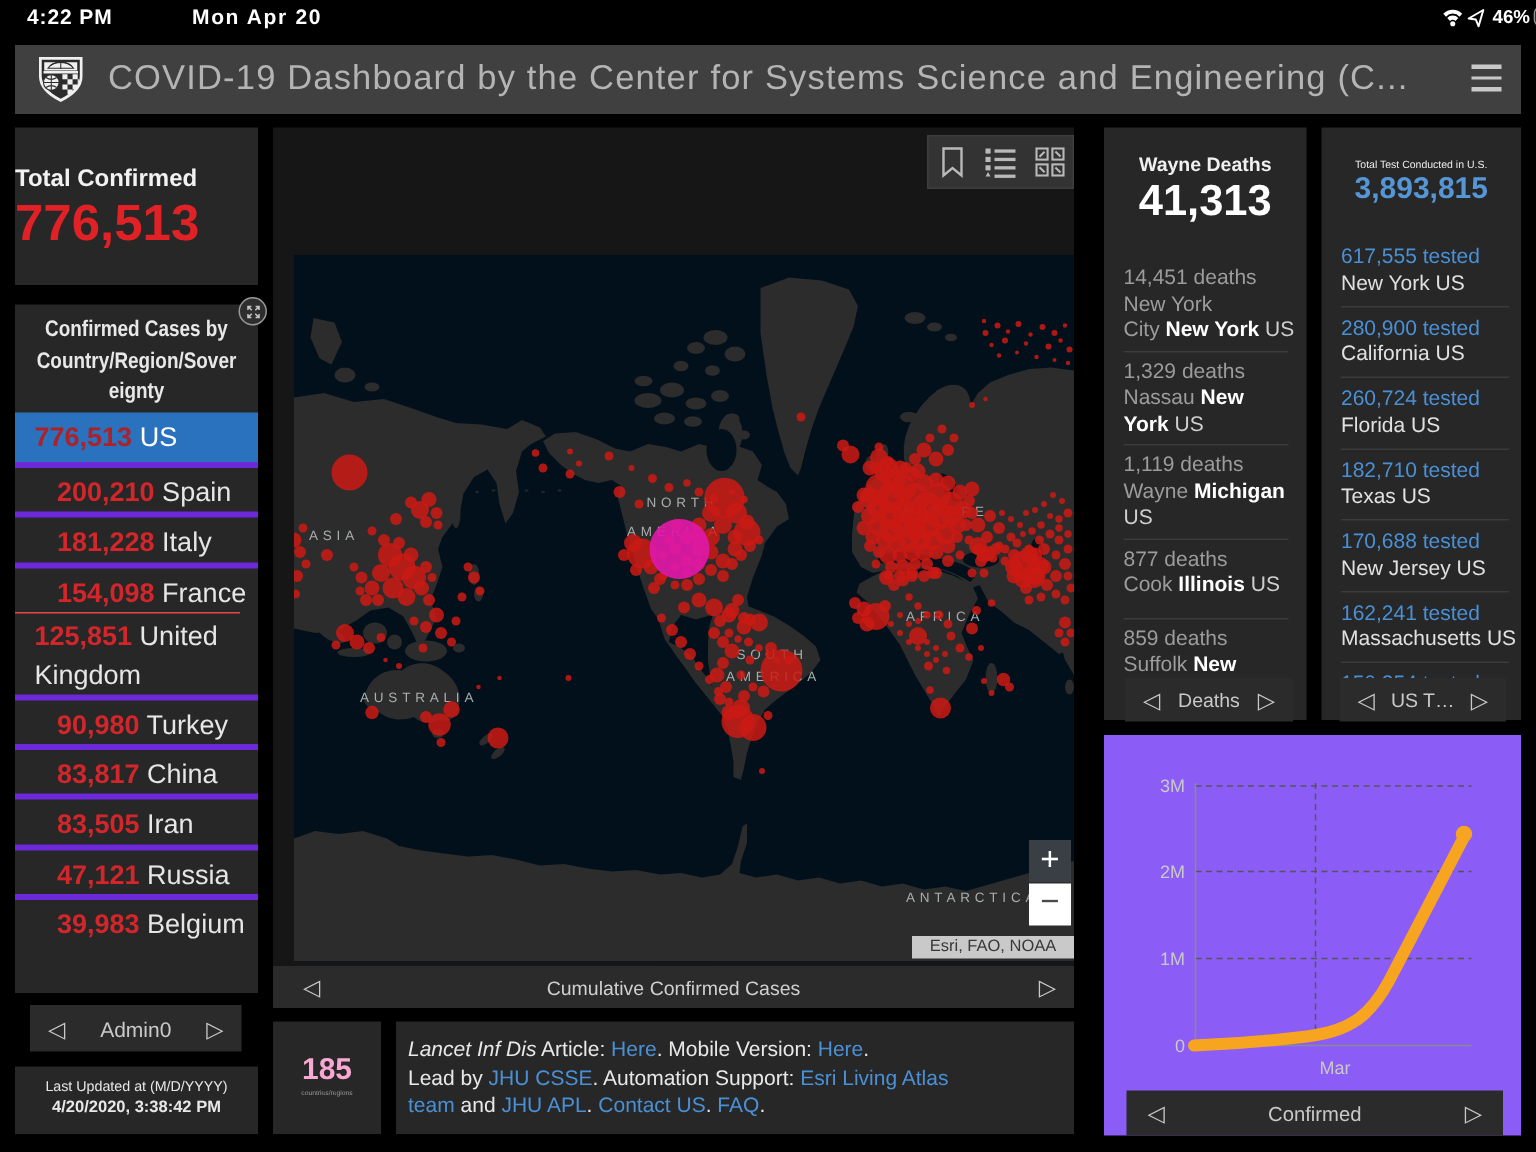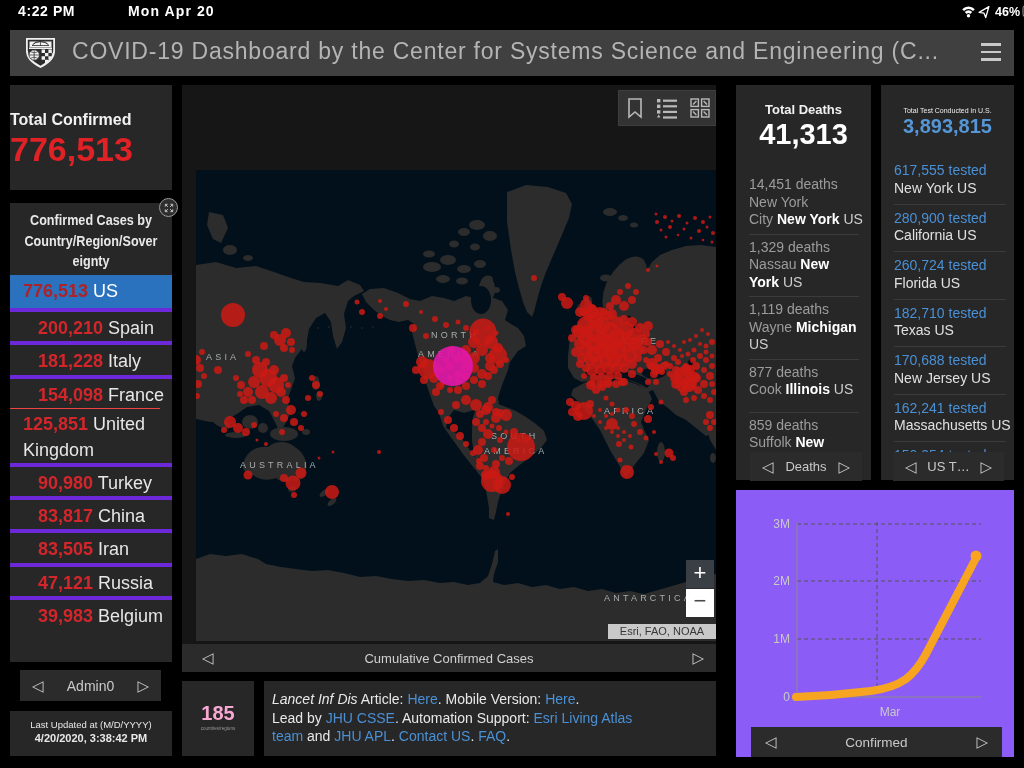--- a/index.html
+++ b/index.html
@@ -601,21 +601,21 @@
   <div class="ab" style="left:504px;top:504px;width:28px;height:28px;background:#fff;color:#4a4a4a;font-size:22px;text-align:center;line-height:24px">−</div>
 
   <div class="ab" style="left:426px;top:539px;width:108px;height:15px;background:#c9c9c9;color:#383838;font-size:11px;text-align:center;line-height:15px">Esri, FAO, NOAA</div>
 
   <div class="bar" style="left:0;top:559px;width:534px;height:28px;font-size:13px;color:#d0d0d0">
     <span class="arrL" style="left:20px">◁</span>Cumulative Confirmed Cases<span class="arrR" style="right:12px">▷</span>
   </div>
 </div>
 
 <div class="pn" style="left:736px;top:85px;width:135px;height:395px;overflow:hidden">
-  <div style="margin-top:17px;text-align:center;font-size:13px;font-weight:bold;color:#f0f0f0">Total Deaths</div>
+  <div style="margin-top:17px;text-align:center;font-size:13px;font-weight:bold;color:#f0f0f0">Wayne Deaths</div>
   <div style="margin-top:1px;text-align:center;font-size:29px;font-weight:bold;color:#fff">41,313</div>
   <div style="position:absolute;left:13px;top:87px;width:110px;font-size:14px;line-height:17.5px">
     <div class="ditem"><span class="g">14,451 deaths<br>New York<br>City </span><b>New York</b><span class="w"> US</span></div>
     <div class="ditem"><span class="g">1,329 deaths<br>Nassau </span><b>New<br>York</b><span class="w"> US</span></div>
     <div class="ditem"><span class="g">1,119 deaths<br>Wayne </span><b>Michigan<br></b><span class="w">US</span></div>
     <div class="ditem" style="padding-bottom:13px"><span class="g">877 deaths<br>Cook </span><b>Illinois</b><span class="w"> US</span></div>
     <div class="ditem" style="border:none"><span class="g">859 deaths<br>Suffolk </span><b>New</b></div>
   </div>
 </div>
 <style>

